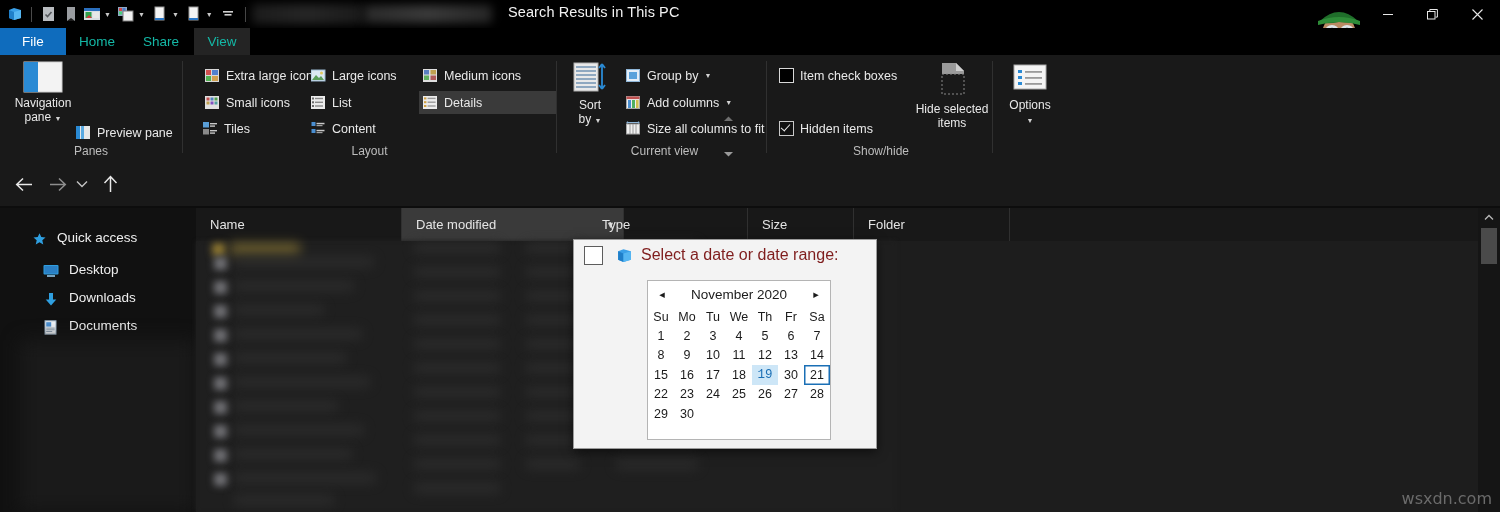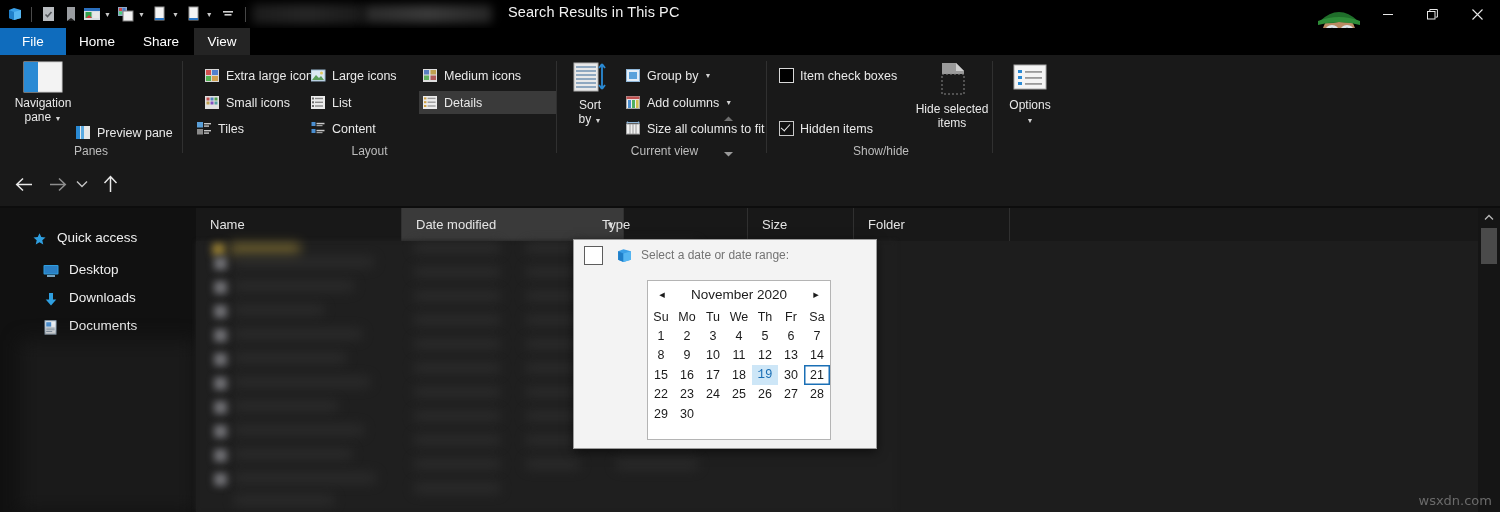--- a/index.html
+++ b/index.html
@@ -24,21 +24,21 @@
   .wctrls{position:absolute;right:0;top:0;height:28px;display:flex;}
   .wbtn{width:45px;height:28px;display:flex;align-items:center;justify-content:center;}
   .wbtn svg{display:block;}
 
   
   .mascot{position:absolute;left:1308px;top:1px;width:62px;height:56px;}
 
   
   .tabbar{position:absolute;left:0;top:28px;width:1500px;height:27px;background:#000;}
   .tab{position:absolute;top:0;height:27px;display:flex;align-items:center;justify-content:center;
-       font-size:13.5px;color:#ffffff;}
+       font-size:13.5px;color:#14b8a6;}
   .tab-file{left:0;width:66px;background:#0f6cbd;color:#fff;}
   .tab-home{left:66px;width:62px;}
   .tab-share{left:128px;width:66px;}
   .tab-view{left:194px;width:56px;background:#242424;}
   .ribbon-ctl{position:absolute;top:28px;height:27px;width:24px;display:flex;align-items:center;justify-content:center;}
 
   
   .ribbon{position:absolute;left:0;top:55px;width:1500px;height:107px;background:#191919;
           border-bottom:1px solid #2b2b2b;}
   .rgroup{position:absolute;top:0;height:107px;}
@@ -100,32 +100,32 @@
   .vscroll{position:absolute;left:1478px;top:208px;width:22px;height:304px;background:#151515;}
   .vs-arrow{position:absolute;left:0;width:22px;height:18px;display:flex;align-items:center;justify-content:center;}
   .vs-thumb{position:absolute;left:3px;top:20px;width:16px;height:36px;background:#4a4a4a;}
 
   
   .datepop{position:absolute;left:573px;top:239px;width:302px;height:208px;background:#f3f3f3;
            border:1px solid #9b9b9b;box-shadow:0 3px 10px rgba(0,0,0,.55);}
   .dp-head{position:absolute;left:0;top:0;width:302px;height:30px;display:flex;align-items:center;}
   .dp-chk{width:17px;height:17px;background:#fff;border:1px solid #5d5d5d;margin-left:10px;flex:0 0 auto;}
   .dp-ico{width:17px;height:17px;margin-left:13px;flex:0 0 auto;}
-  .dp-title{font-size:12px;color:#737373;margin-left:8px;}
+  .dp-title{font-size:16px;color:#7f1d1d;margin-left:8px;}
   .cal{position:absolute;left:73px;top:40px;width:182px;height:158px;background:#fff;border:1px solid #b4b4b4;}
   .cal-nav{position:relative;height:26px;display:flex;align-items:center;justify-content:space-between;padding:0 7px;}
   .cal-arrow{font-size:11px;color:#1b1b1b;width:14px;text-align:center;}
   .cal-month{font-size:13.5px;color:#1b1b1b;}
   .cal-grid{display:grid;grid-template-columns:repeat(7,26px);margin-left:0px;}
   .cal-dow{height:19px;display:flex;align-items:center;justify-content:center;font-size:12.5px;color:#1b1b1b;}
   .cal-day{height:19.5px;display:flex;align-items:center;justify-content:center;font-size:12.5px;color:#1b1b1b;}
   .cal-day.hl{background:#cde6f7;color:#1b6fb5;font-family:Liberation Mono, monospace;}
   .cal-day.focus{box-shadow:inset 0 0 0 1.5px #1a6fb5;}
 
-  .watermark{position:absolute;right:8px;bottom:4px;font-size:13px;color:#6b6b6b;
+  .watermark{position:absolute;right:8px;bottom:4px;font-size:16px;color:#6b6b6b;
              font-family:"DejaVu Sans",sans-serif;}
 </style>
 </head>
 <body>
 
 <div id="app">
 
   <div class="titlebar">
     <div class="qat">
       <div class="qat-ico">
@@ -300,21 +300,21 @@
             <rect x="0" y="1" width="14" height="13" fill="#e0e0e0"></rect>
             <rect x="1.5" y="2.5" width="3" height="3" fill="#c05050"></rect>
             <rect x="5.5" y="2.5" width="3" height="3" fill="#5080c0"></rect>
             <rect x="9.5" y="2.5" width="3" height="3" fill="#50a050"></rect>
             <rect x="1.5" y="6.5" width="3" height="3" fill="#c0a050"></rect>
             <rect x="5.5" y="6.5" width="3" height="3" fill="#8050c0"></rect>
             <rect x="9.5" y="6.5" width="3" height="3" fill="#50a0a0"></rect>
           </svg>
         <span class="lbl">Small icons</span>
       </div>
-      <div class="smbtn" style="left:10px;top:62px">
+      <div class="smbtn" style="left:16px;top:62px">
         <svg width="15" height="15" viewBox="0 0 15 15">
             <rect x="0" y="1" width="6" height="5.5" fill="#5a9fd8"></rect>
             <rect x="7" y="2" width="7" height="1.4" fill="#c8c8c8"></rect>
             <rect x="7" y="4.4" width="5" height="1.4" fill="#c8c8c8"></rect>
             <rect x="0" y="8" width="6" height="5.5" fill="#8a8a8a"></rect>
             <rect x="7" y="9" width="7" height="1.4" fill="#c8c8c8"></rect>
             <rect x="7" y="11.4" width="5" height="1.4" fill="#c8c8c8"></rect>
           </svg>
         <span class="lbl">Tiles</span>
       </div>

